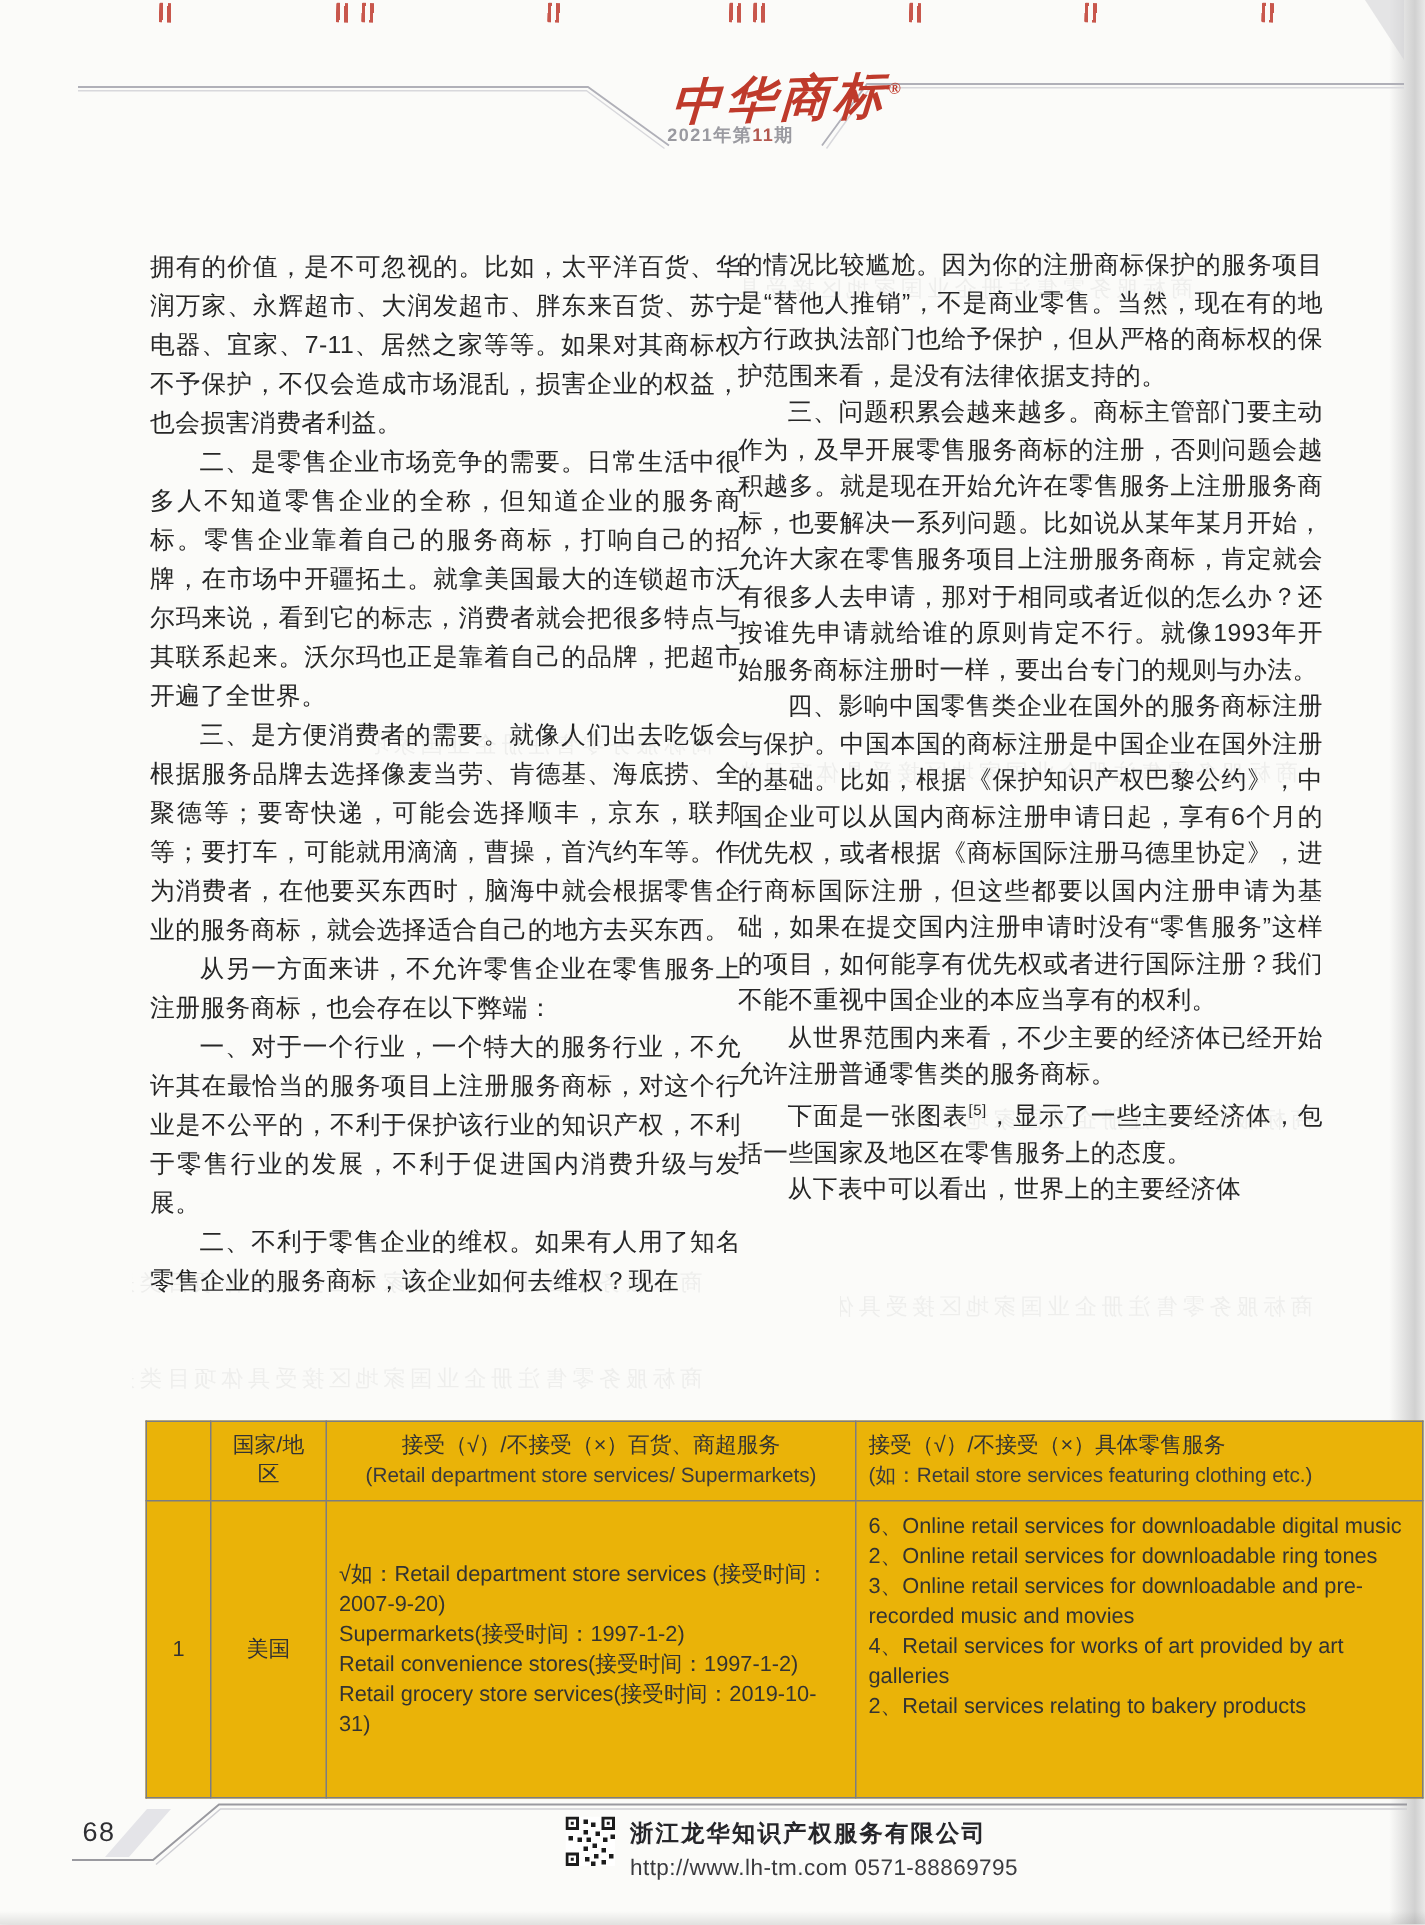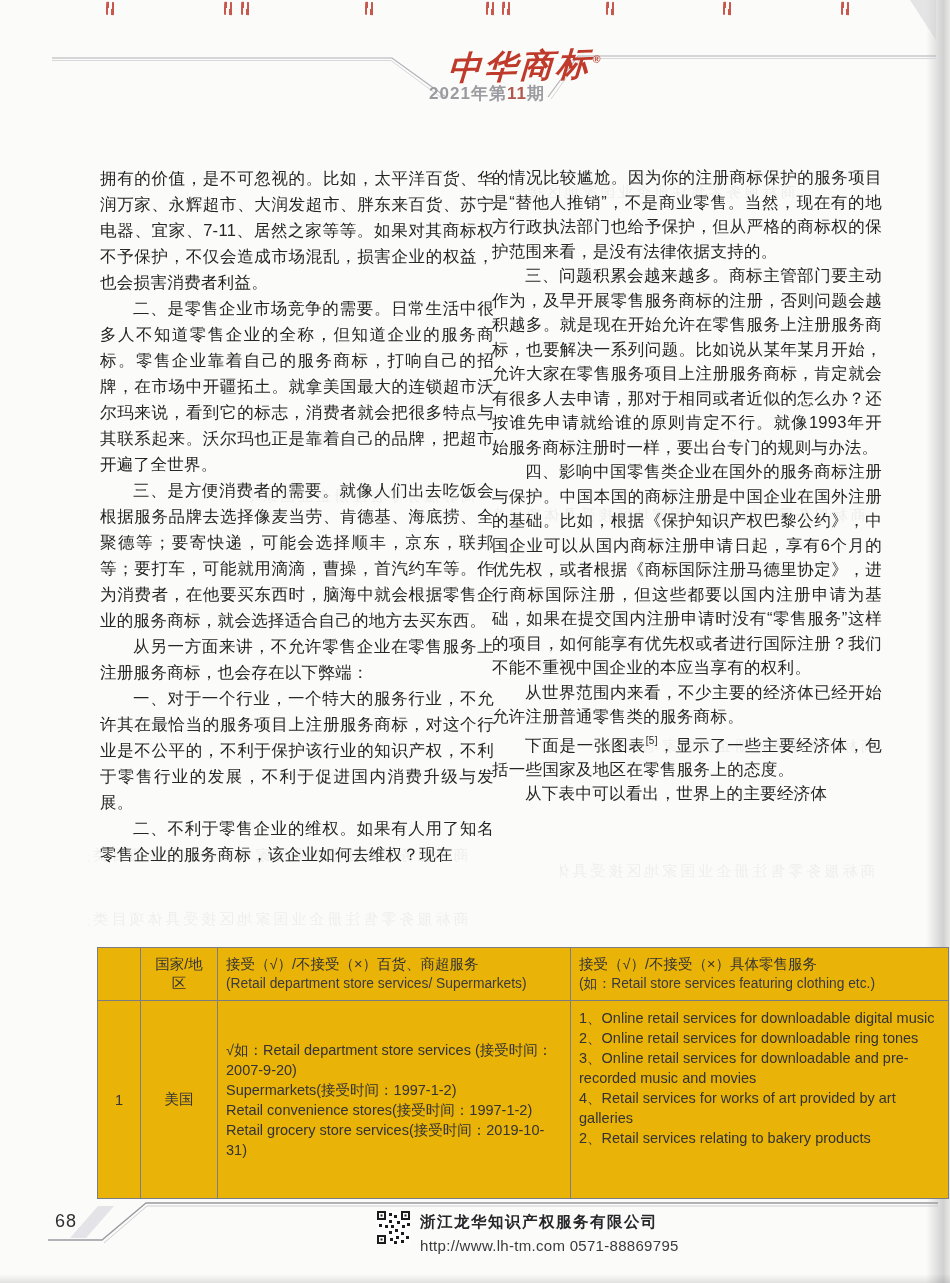--- a/index.html
+++ b/index.html
@@ -22,38 +22,38 @@
     font-size:15px;letter-spacing:3px;white-space:nowrap;overflow:hidden;
     pointer-events:none;filter:blur(.4px);}
   
   .hdr-svg,.ftr-svg{position:absolute;left:0;top:0;pointer-events:none;}
   .logo{position:absolute;left:426px;top:44px;width:196px;text-align:center;
     font-size:33px;font-weight:bold;color:#bf3a2b;font-style:italic;
     letter-spacing:3px;transform:skewX(-5deg) rotate(-2deg);
     font-family:"Liberation Serif","DejaVu Serif",serif;}
   .logo sup{font-size:11px;font-style:normal;letter-spacing:0;}
   .issue{position:absolute;left:412px;top:82px;width:150px;text-align:center;
-    font-size:17px;font-weight:bold;color:#9a9aa0;letter-spacing:1px;}
+    font-size:12px;font-weight:bold;color:#9a9aa0;letter-spacing:1px;}
   .issue .num{color:#b2574e;}
   
   .col{position:absolute;top:165px;font-size:16.5px;color:#262626;
     text-align:justify;letter-spacing:.3px;}
   .col p{margin:0;text-indent:2em;}
   .col p.cont{text-indent:0;}
   .col-left{left:100px;width:394px;line-height:26px;}
   .col-right{left:492px;width:390px;line-height:24.5px;}
   sup.note{font-size:10px;}
   
   .svc-table{position:absolute;left:97px;top:947px;width:852px;border-collapse:collapse;
     font-size:14.5px;color:#333;background:#eab308;table-layout:fixed;}
   .svc-table th,.svc-table td{border:1px solid #7c7d82;padding:4px 8px;font-weight:normal;}
   .svc-table th{text-align:left;line-height:19px;vertical-align:middle;height:44px;}
   .svc-table .c1{width:26px;text-align:center;}
   .svc-table .c2{width:60px;text-align:center;}
-  .svc-table .c3{width:336px;}
+  .svc-table .c3{width:336px;text-align:center;}
   .svc-table th .en{display:block;font-size:13.8px;color:#3a3a3e;}
   .svc-table td{height:186px;}
   .svc-table td.mid{vertical-align:middle;text-align:center;}
   .svc-table td.dept{vertical-align:middle;}
   .svc-table td.spec{vertical-align:top;padding-top:7px;}
   .svc-table .line{line-height:20px;margin:0;}
   
   .pagenum{position:absolute;left:55px;top:1211px;font-size:18px;color:#2f2f33;letter-spacing:1px;}
   .qr{position:absolute;left:377px;top:1211px;width:33px;height:33px;}
   .company{position:absolute;left:420px;top:1212px;font-size:15.5px;font-weight:bold;
@@ -127,21 +127,21 @@
     <tr>
       <td class="mid">1</td>
       <td class="mid">美国</td>
       <td class="dept">
         <p class="line">√如：Retail department store services (接受时间：2007-9-20)</p>
         <p class="line">Supermarkets(接受时间：1997-1-2)</p>
         <p class="line">Retail convenience stores(接受时间：1997-1-2)</p>
         <p class="line">Retail grocery store services(接受时间：2019-10-31)</p>
       </td>
       <td class="spec">
-        <p class="line">1、Online retail services for downloadable digital music</p>
+        <p class="line">6、Online retail services for downloadable digital music</p>
         <p class="line">2、Online retail services for downloadable ring tones</p>
         <p class="line">3、Online retail services for downloadable and pre-recorded music and movies</p>
         <p class="line">4、Retail services for works of art provided by art galleries</p>
         <p class="line">2、Retail services relating to bakery products</p>
       </td>
     </tr>
   </tbody>
     </table>
 
   <svg class="ftr-svg" width="950" height="1283" style="top:0">

